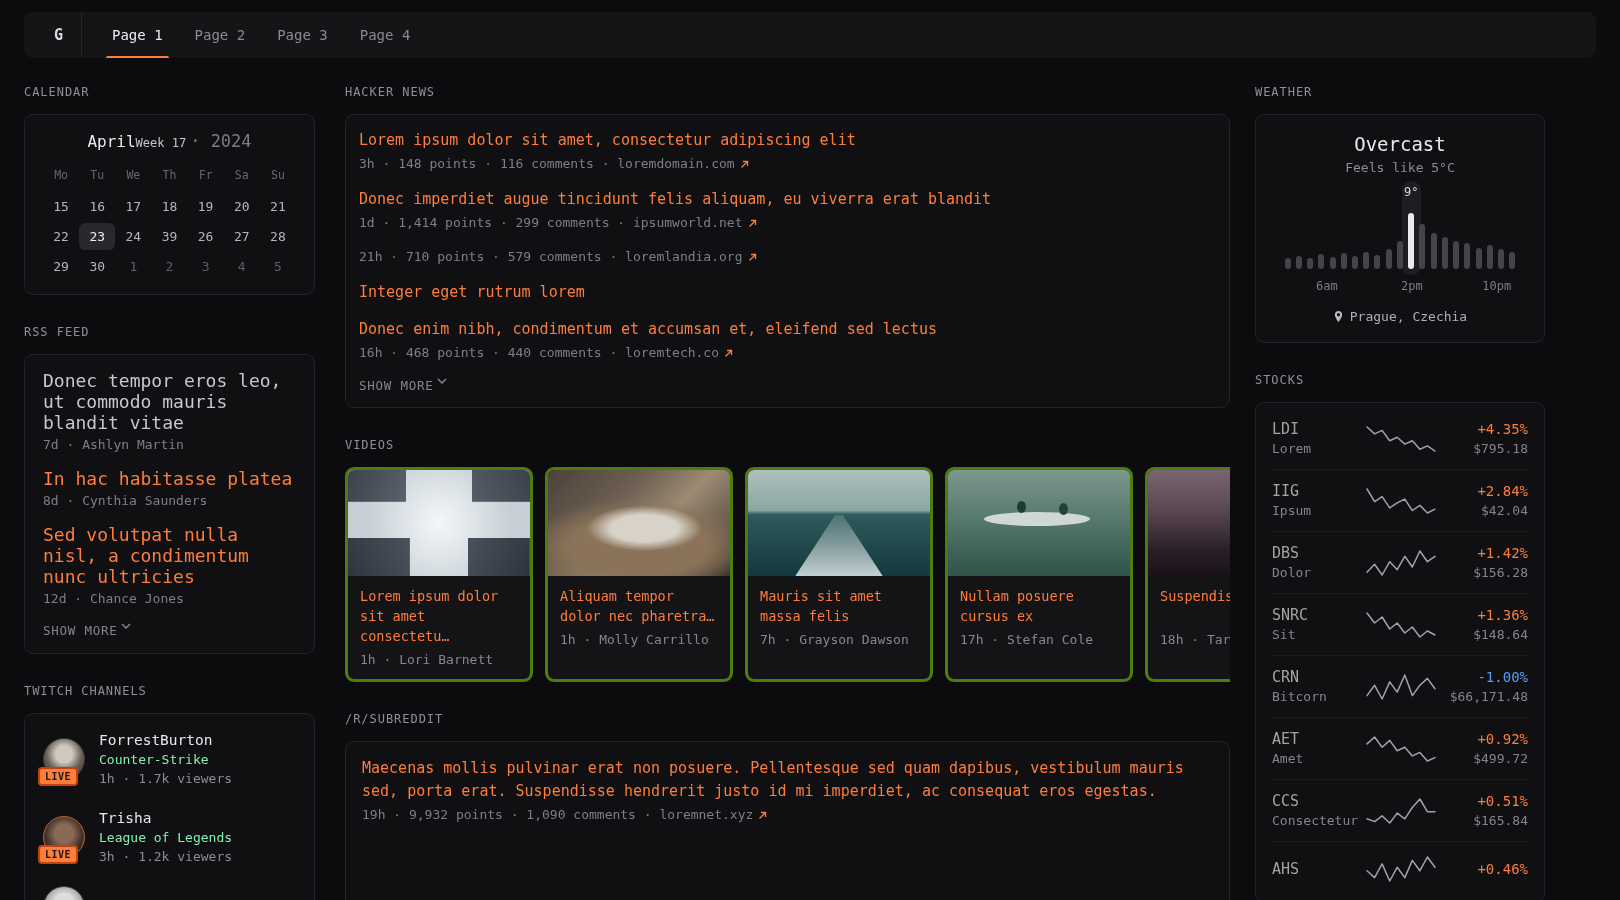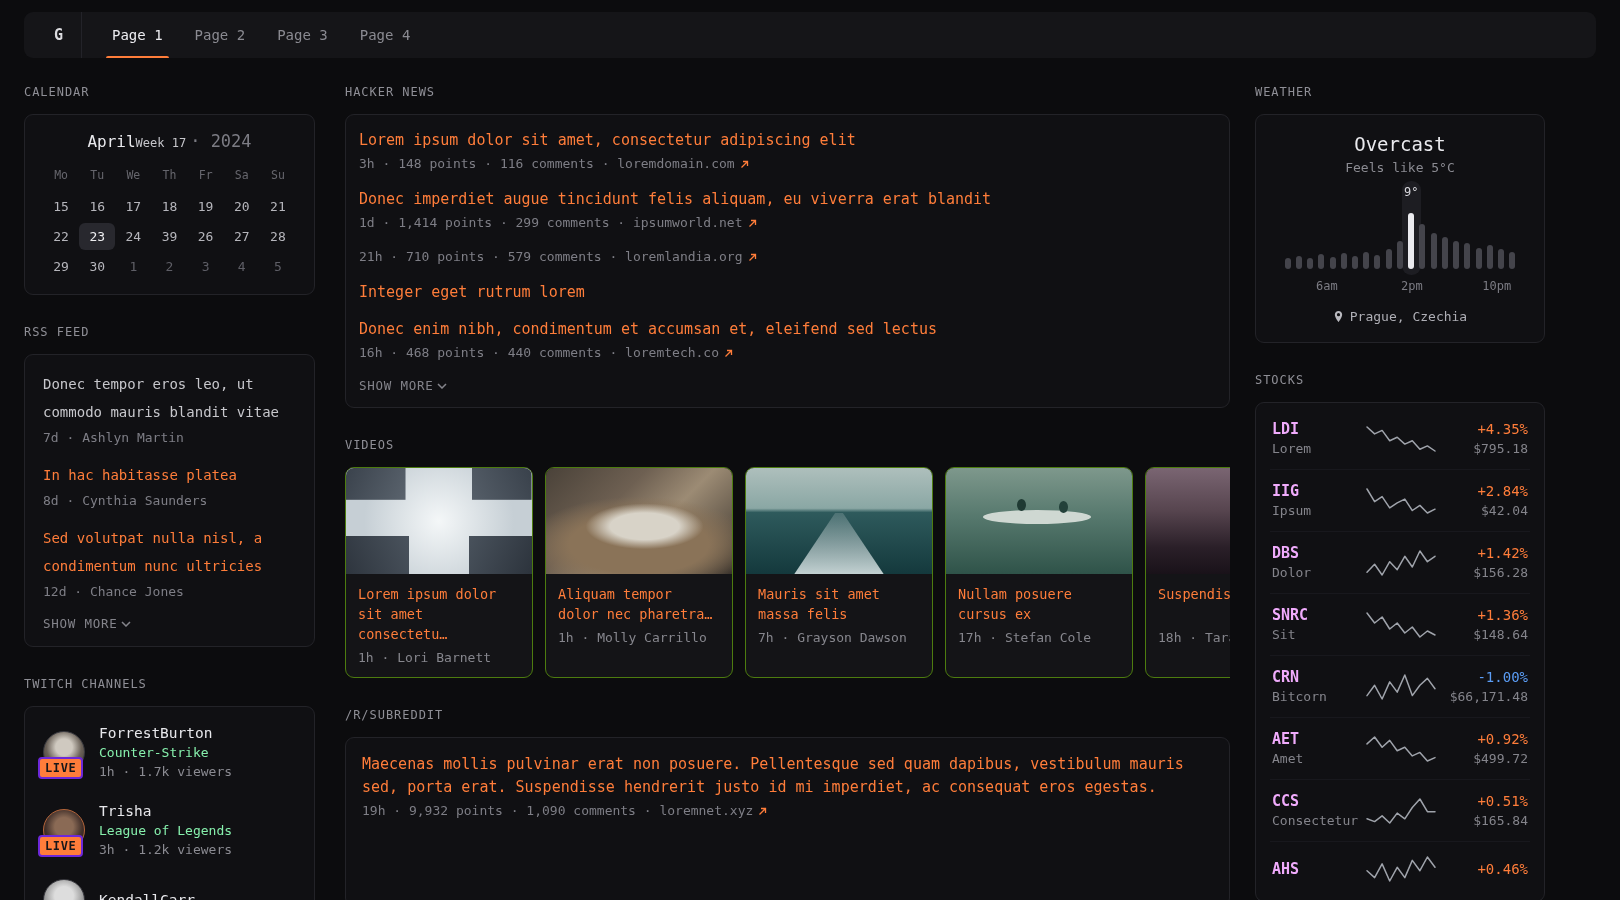--- a/index.html
+++ b/index.html
@@ -40,48 +40,48 @@
   .cal-year{font-size:17px;color:#7c7c84;margin-left:4px}
   .cal-grid{display:grid;grid-template-columns:repeat(7,1fr);margin-top:14px;row-gap:3px}
   .cal-dow{font-size:11.5px;color:#66666d;text-align:center;height:20px;line-height:20px;margin-bottom:5px}
   .cal-day{font-size:13px;color:#b6b6bc;text-align:center;height:27px;line-height:27px;border-radius:6px;cursor:pointer}
   .cal-day.muted{color:#5e5e66}
   .cal-day.selected{background:#28282e;color:#ededf0}
 
   
   .feed-card{padding:15px 18px}
   .feed-item{margin-bottom:13px}
-  .feed-title{display:block;color:var(--accent);font-size:14px;line-height:28px;cursor:pointer;text-decoration:none}
+  .feed-title{display:block;color:var(--accent);font-size:18px;line-height:21px;cursor:pointer;text-decoration:none}
   .feed-item.visited .feed-title{color:#c7c7cc}
   .feed-meta{color:#7e7e86;font-size:13px;line-height:20px;margin-top:2px;display:flex;align-items:center;gap:5px}
-  .show-more{display:inline-flex;align-items:center;gap:4px;color:#84848b;font-size:12.5px;
+  .show-more{display:inline-flex;align-items:flex-start;gap:4px;color:#84848b;font-size:12.5px;
     letter-spacing:.06em;cursor:pointer;}
   .hn-card{padding:14px 16px 14px 13px}
   .hn-item{margin-bottom:14px}
   .hn-title{display:block;color:var(--accent);font-size:15px;line-height:23px;cursor:pointer;text-decoration:none}
   .sub-card{padding:15px 16px;min-height:170px}
   .sub-title{display:block;color:var(--accent);font-size:15px;line-height:23px;cursor:pointer;text-decoration:none;max-width:856px}
 
   
   .tw-card{padding:16px 18px 10px}
   .tw-row{display:flex;align-items:center;gap:14px;margin-bottom:20px;cursor:pointer}
   .avatar-wrap{position:relative;flex:none;width:42px;height:42px}
   .avatar{width:42px;height:42px;border-radius:50%;border:1px solid #3a3a40}
   .av1{background:radial-gradient(circle at 50% 38%,#cfc9c0 0 26%,#6a6158 55%,#2a2622 100%)}
   .av2{background:radial-gradient(circle at 50% 42%,#8a6a55 0 30%,#42302a 60%,#1d1512 100%);border-color:#b4653a}
   .av3{background:radial-gradient(circle at 50% 40%,#dddddd 0 30%,#9a9a9a 62%,#606060 100%)}
   .live{position:absolute;left:-5px;bottom:-6px;background:var(--accent);color:#17171a;
-    font-size:12px;font-weight:bold;letter-spacing:.05em;padding:2px 5px;border-radius:4px;border:2px solid #6d28d9}
+    font-size:10px;font-weight:bold;letter-spacing:.05em;padding:2px 5px;border-radius:4px;border:2px solid #c2410c}
   .tw-name{font-size:14.5px;color:#e7e7eb;line-height:20px}
   .tw-cat{font-size:13px;color:#86efac;line-height:19px}
   .tw-meta{font-size:13px;color:#8b8b92;line-height:19px}
 
   
   .video-row{display:flex;gap:12px;overflow:hidden;width:885px}
-  .video-card{width:188px;flex:none;background:#141417;border:1px solid #4d7c0f;border-radius:9px;
+  .video-card{width:188px;flex:none;background:#141417;border:3px solid #4d7c0f;border-radius:9px;
     overflow:hidden;cursor:pointer;display:flex;flex-direction:column}
   .thumb{height:106px;flex:none;position:relative;background-repeat:no-repeat}
   .thumb-1{background-color:#d9e1e5;background-image:
       linear-gradient(115deg,#3a424c,#5a636d),
       linear-gradient(245deg,#39414b,#555e68),
       linear-gradient(65deg,#2e353e,#4a535d),
       linear-gradient(295deg,#2c333c,#49525c),
       radial-gradient(circle,#f4f7f8,#c6cfd5 70%);
     background-size:32% 30%,32% 30%,34% 36%,34% 36%,100% 100%;
     background-position:0 0,100% 0,0 100%,100% 100%,0 0;background-repeat:no-repeat}
@@ -114,21 +114,21 @@
   .wtemp{position:absolute;top:-28px;left:50%;transform:translateX(-50%);font-size:12px;color:#d9d9de;z-index:1}
   .w-times{position:relative;height:16px;margin:10px 8px 0}
   .w-time{position:absolute;transform:translateX(-50%);font-size:12px;color:#7c7c84;top:0}
   .w-loc{margin-top:14px;display:flex;align-items:center;justify-content:center;gap:6px;color:#aeaeb5;font-size:13px}
 
   
   .stocks-card{padding:5px 14px}
   .stock-row{display:flex;align-items:center;padding:11px 2px;border-top:1px solid #18181d;cursor:pointer}
   .stock-row:first-child{border-top:none}
   .stock-id{width:88px;flex:none}
-  .stock-ticker{font-size:15px;color:#f0abfc;line-height:20px;font-weight:bold}
+  .stock-ticker{font-size:15px;color:#a3a3a3;line-height:20px;font-weight:normal}
   .stock-name{font-size:13px;color:#84848b;line-height:19px;white-space:nowrap;overflow:hidden}
   .spark{width:74px;height:32px;flex:none;margin:0 4px}
   .spark polyline{fill:none;stroke:#9fa3ab;stroke-width:1.5;stroke-linejoin:round;stroke-linecap:round}
   .stock-vals{flex:1;text-align:right;min-width:0}
   .stock-change{font-size:14px;color:var(--accent);line-height:20px}
   .stock-change.neg{color:var(--negative)}
   .stock-price{font-size:13px;color:#84848b;line-height:19px;white-space:nowrap}
 
   .icon{flex:none;display:inline-block}
 </style>

